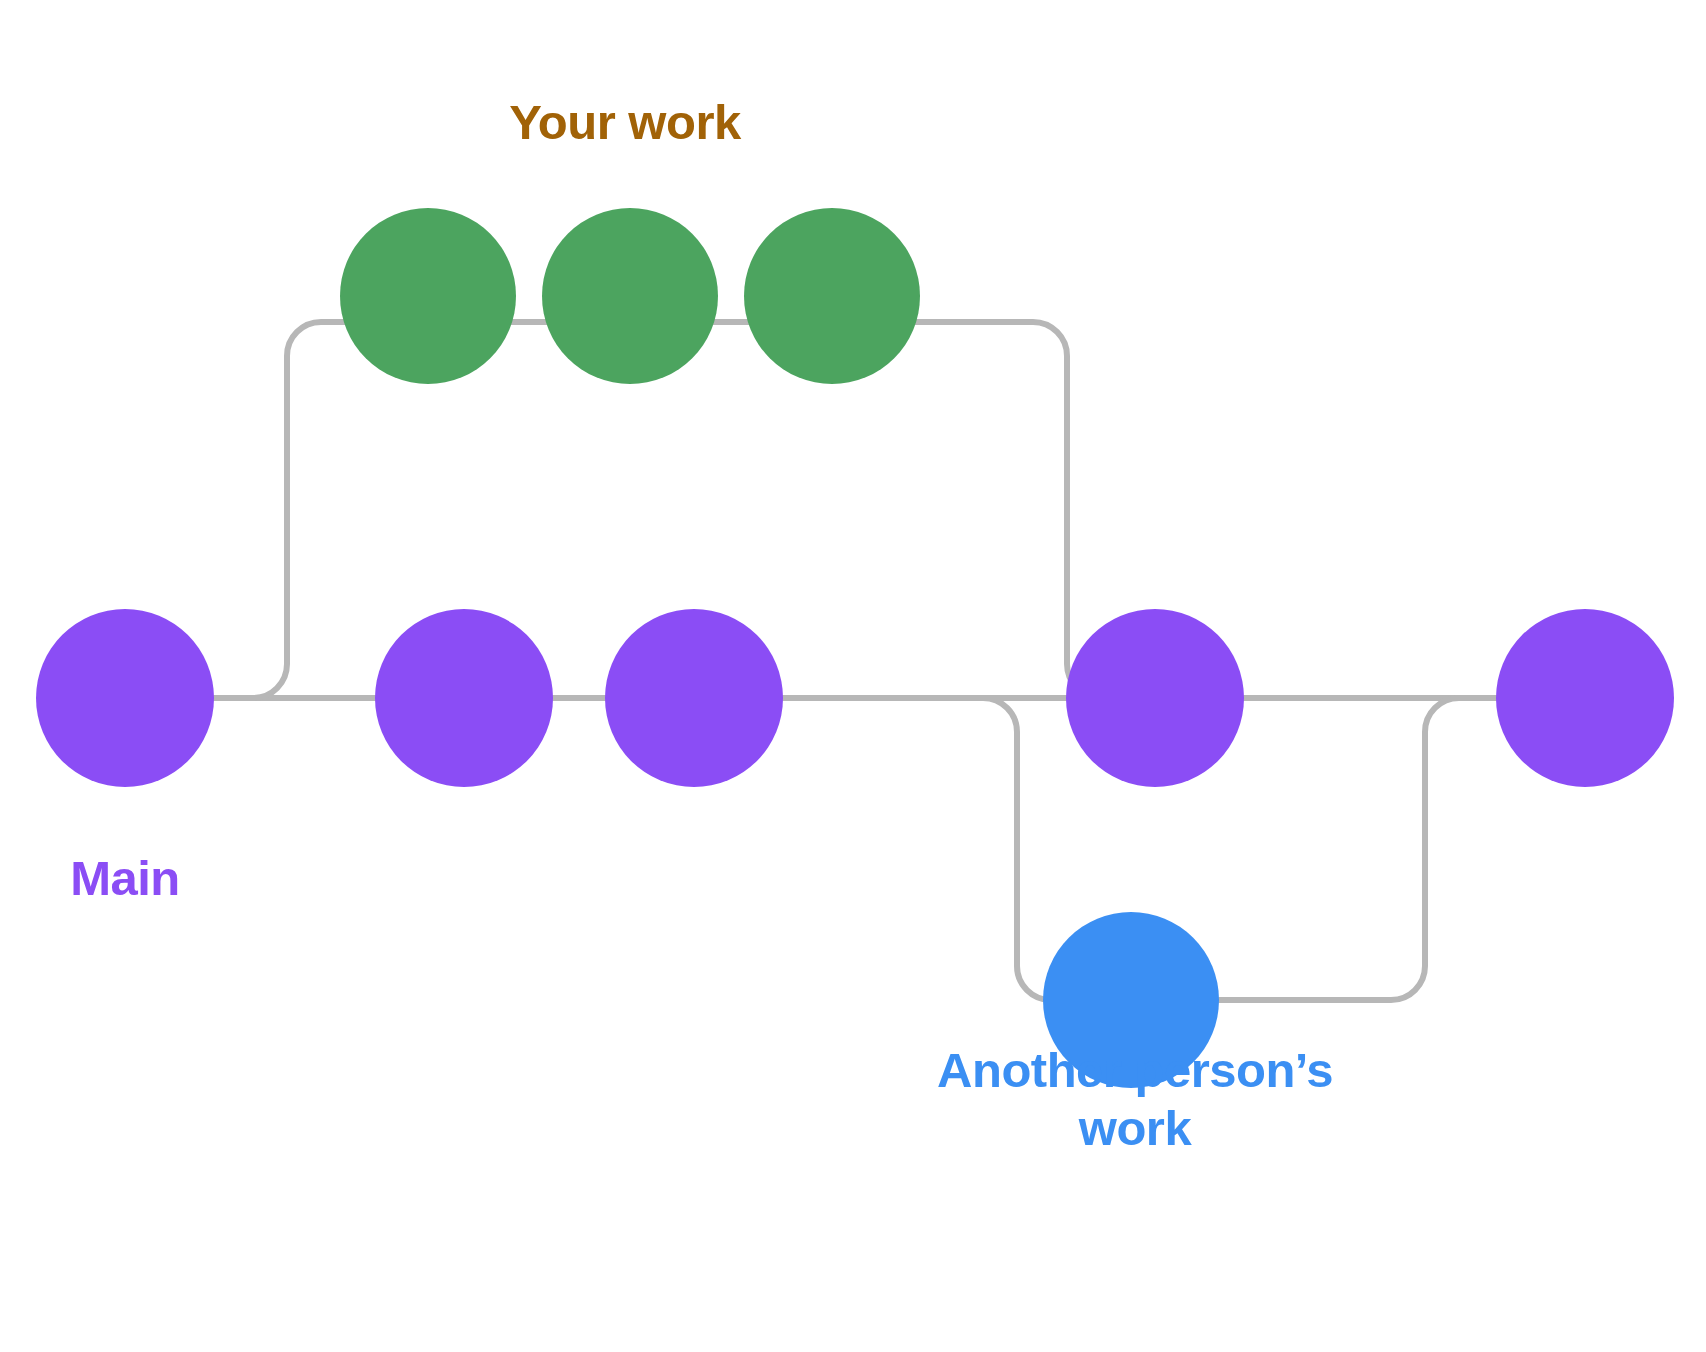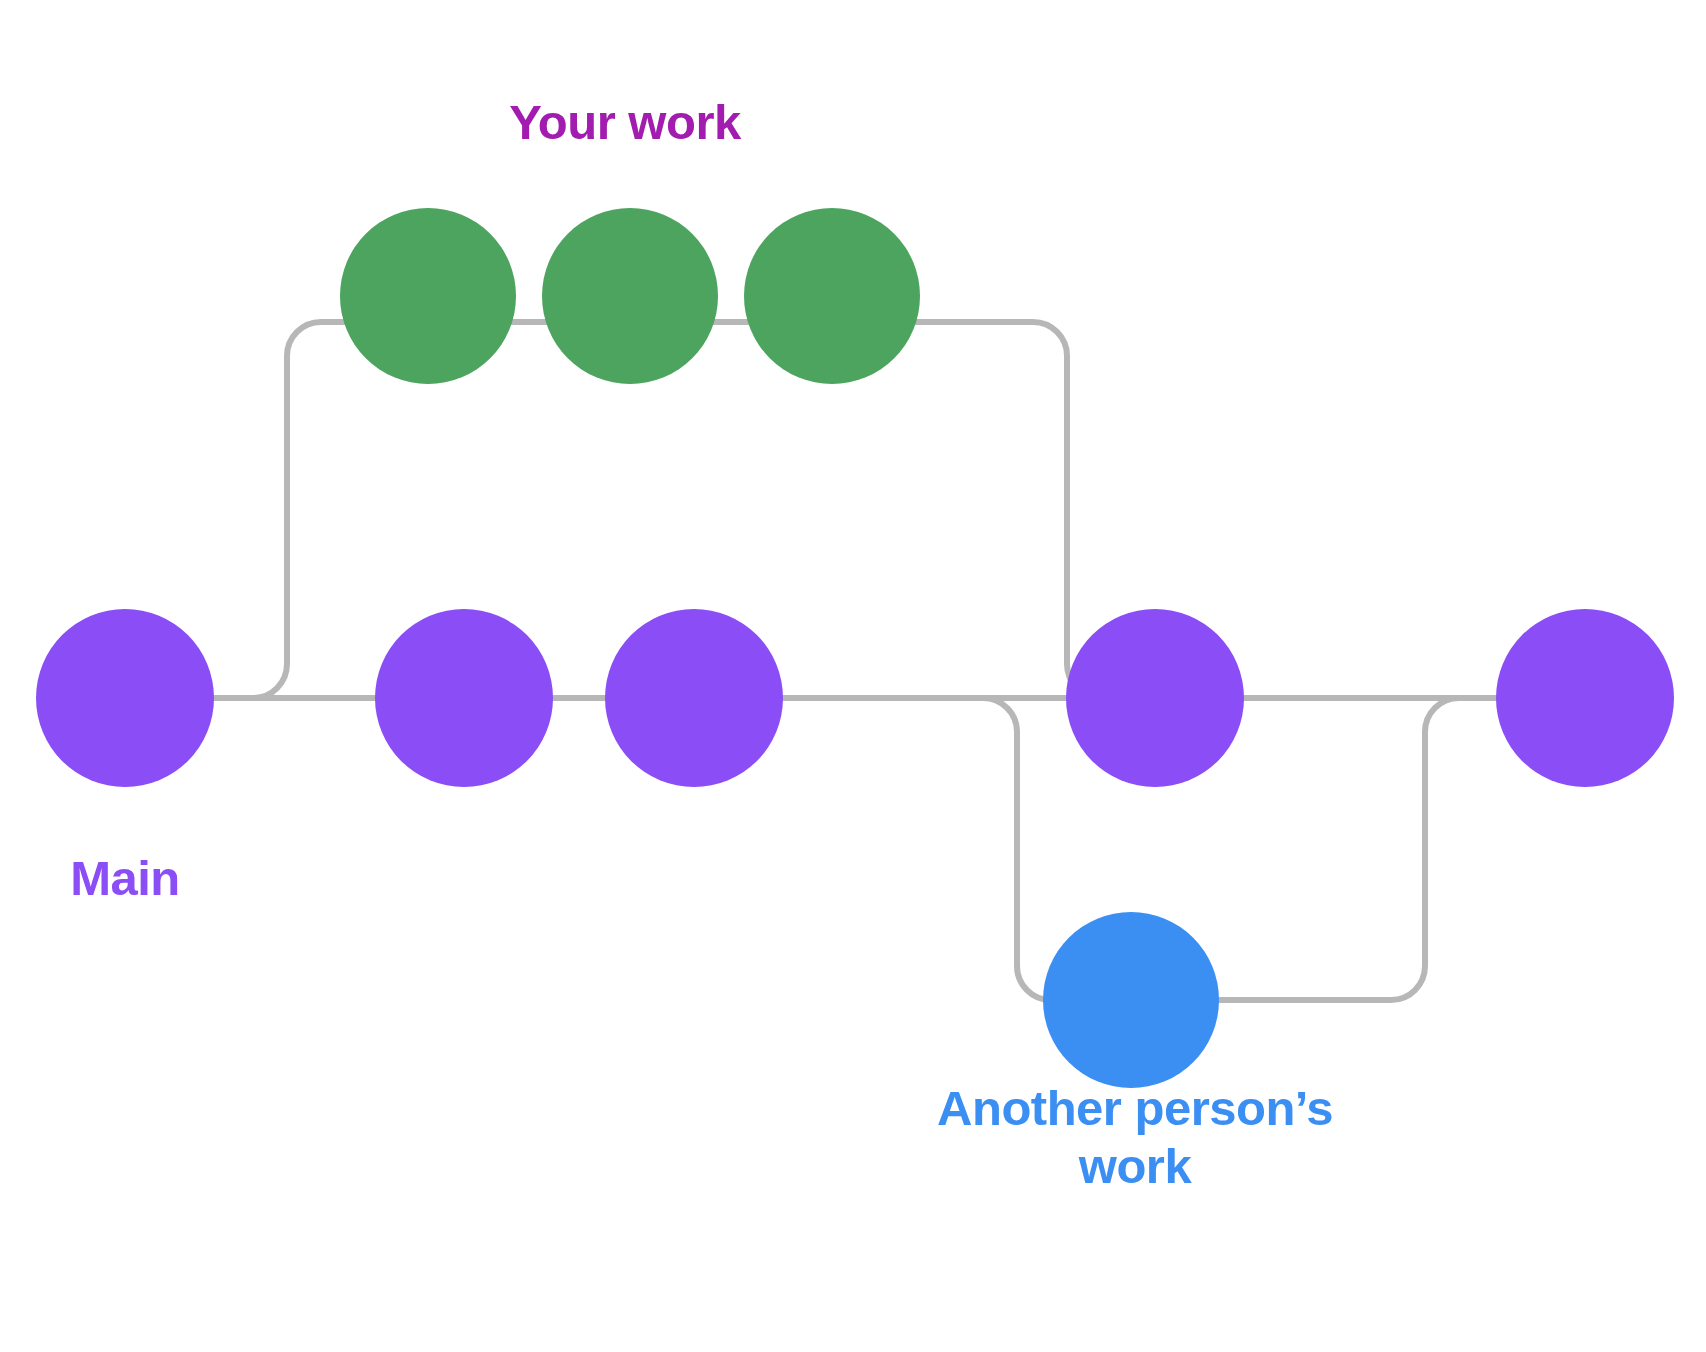--- a/index.html
+++ b/index.html
@@ -44,21 +44,21 @@
   #label-main {
     left: 10px;
     top: 835px;
     width: 230px;
     text-align: center;
     font-size: 49px;
     margin-top: 15px;
   }
   #label-another-person-work {
     left: 885px;
-    top: 1080px;
+    top: 1042px;
     width: 500px;
     text-align: center;
     font-size: 49px;
   }
 </style>
 </head>
 <body>
 
 <div id="stage" style="background: rgb(255, 255, 255);">
 
@@ -93,19 +93,19 @@
       <circle cx="1585" cy="698" r="89" fill="#8B4DF5"></circle>
 
       <circle cx="428" cy="296" r="88" fill="#4CA45F"></circle>
       <circle cx="630" cy="296" r="88" fill="#4CA45F"></circle>
       <circle cx="832" cy="296" r="88" fill="#4CA45F"></circle>
 
       <circle cx="1131" cy="1000" r="88" fill="#3B8FF3"></circle>
     </g>
   </svg>
 
-  <div class="branch-label" id="label-your-work" style="color:#a21caf;">Your work</div>
+  <div class="branch-label" id="label-your-work" style="color:#a16207;">Your work</div>
 
   <div class="branch-label" id="label-main" style="color:#8B4DF5;">Main</div>
 
   <div class="branch-label" id="label-another-person-work" style="color:#3B8FF3;">Another person’s work</div>
 
 </div>
 
 </body></html>

